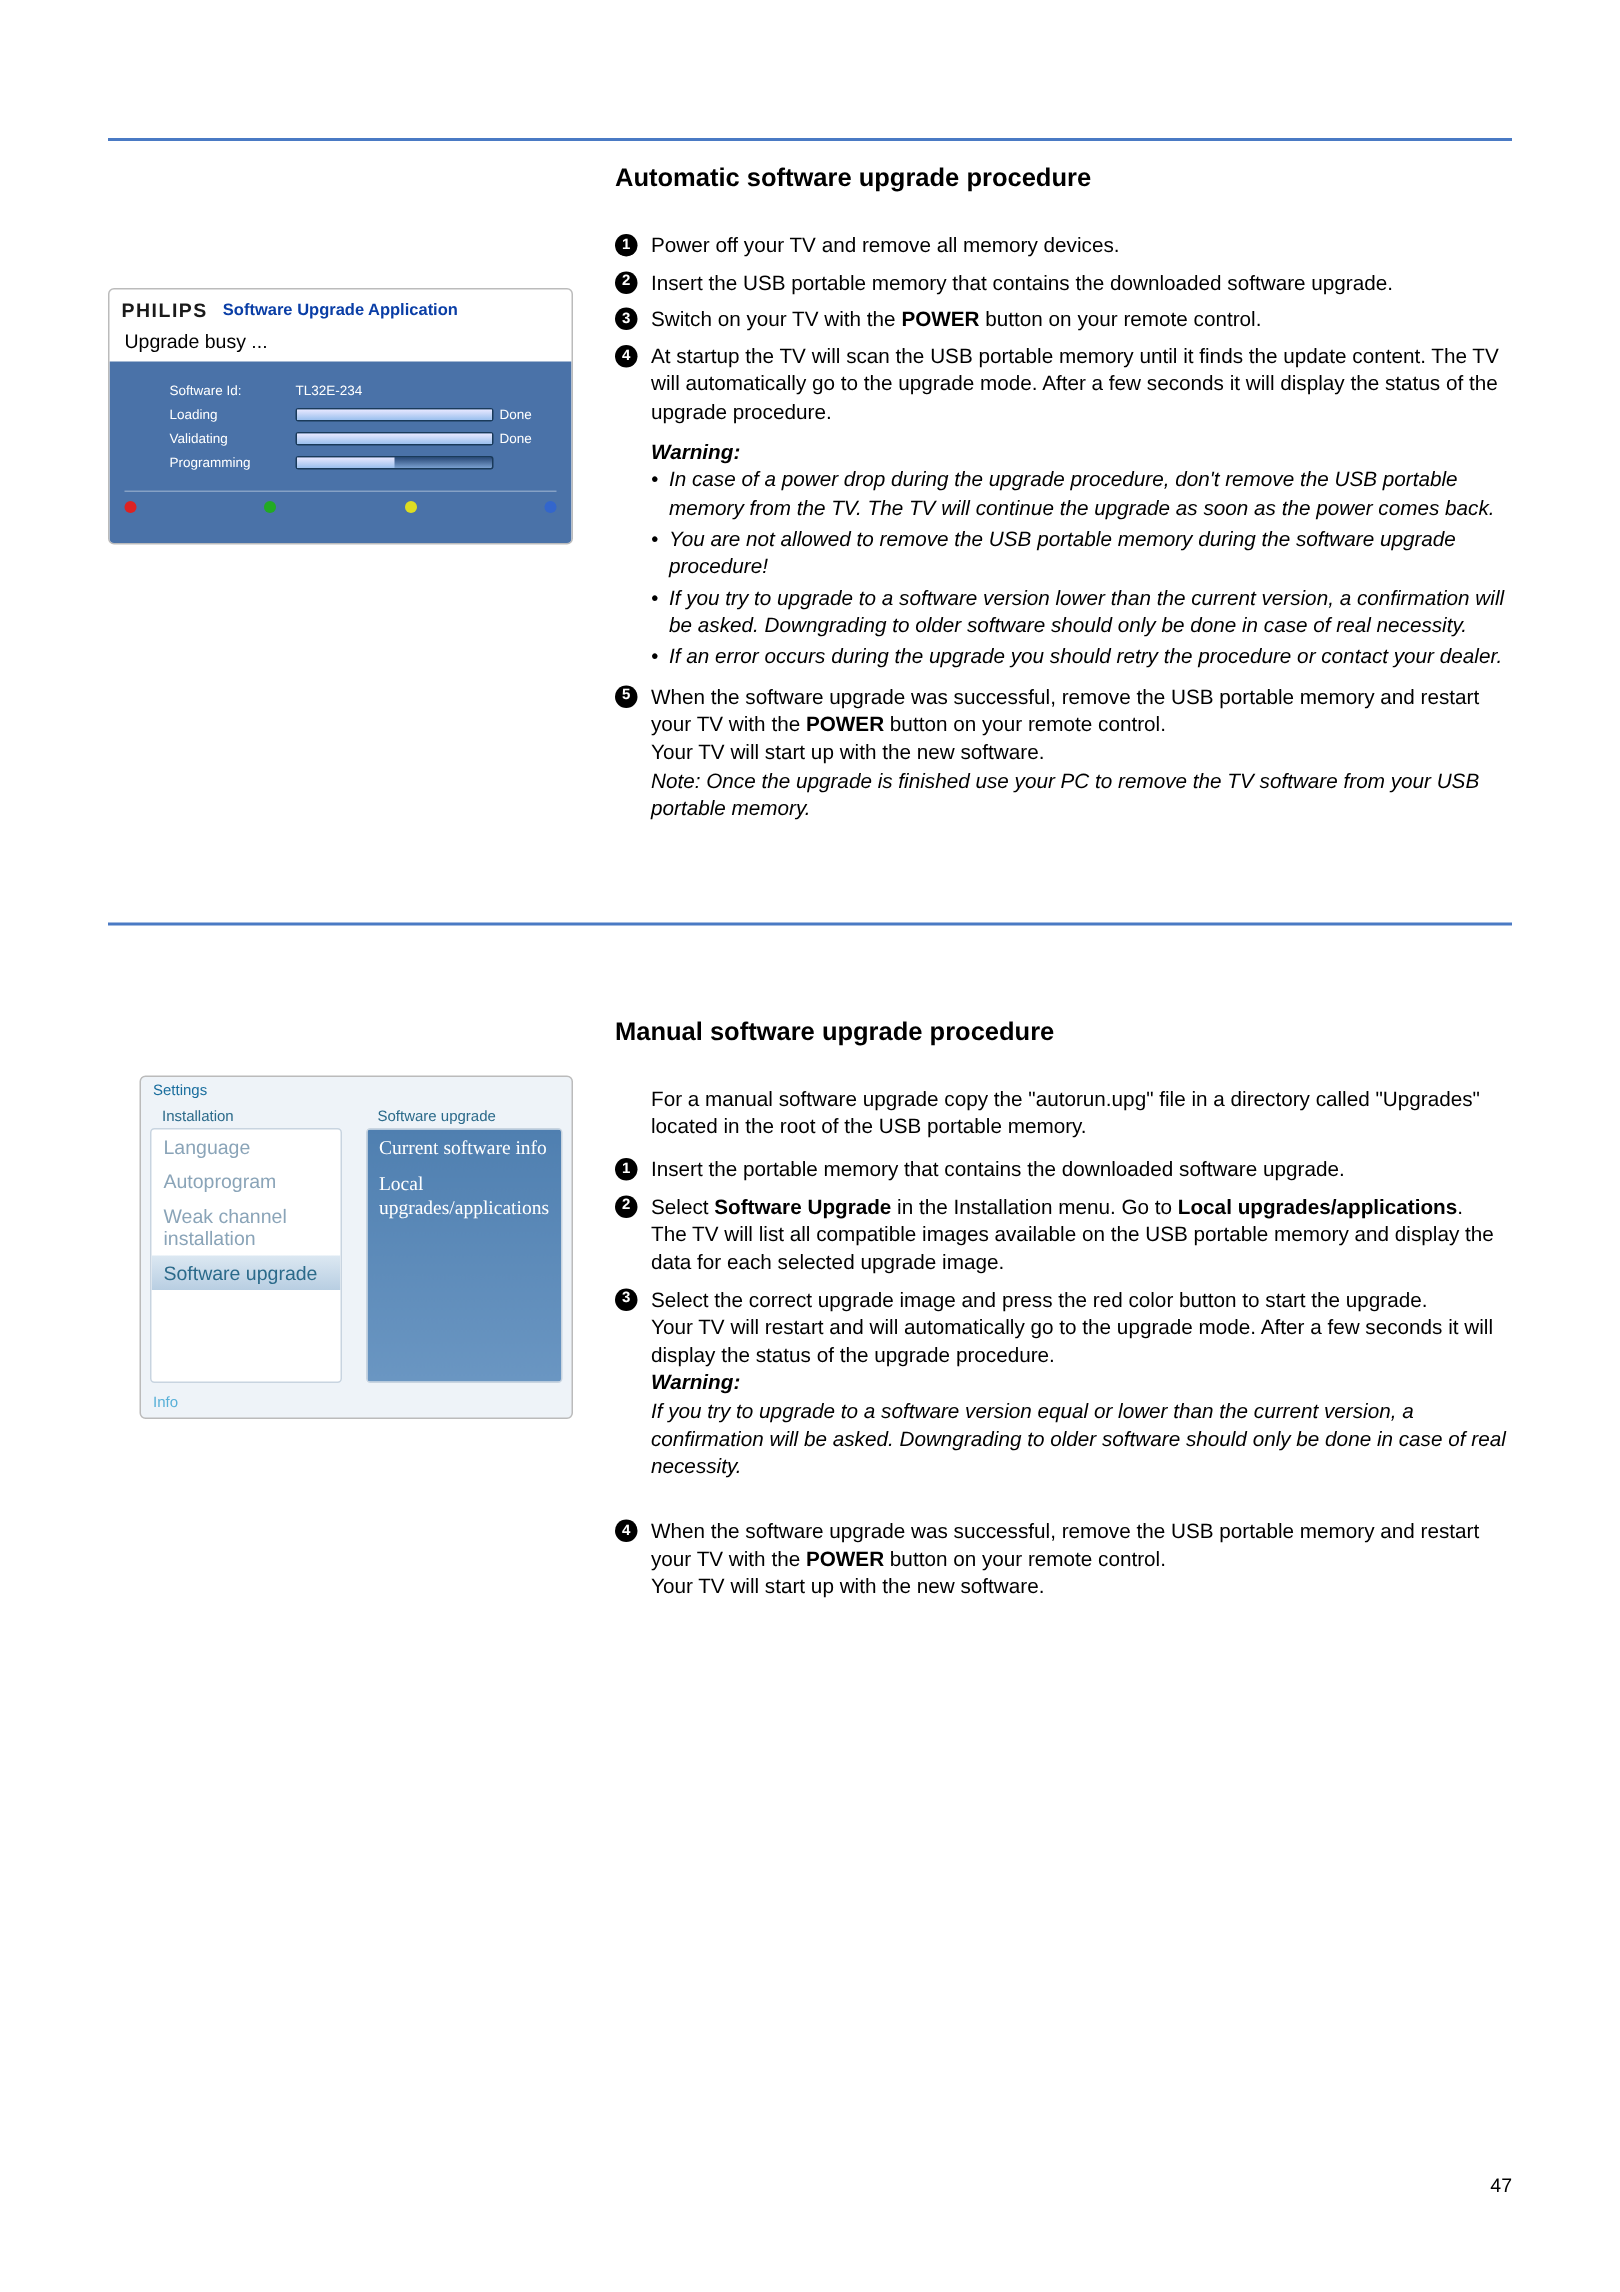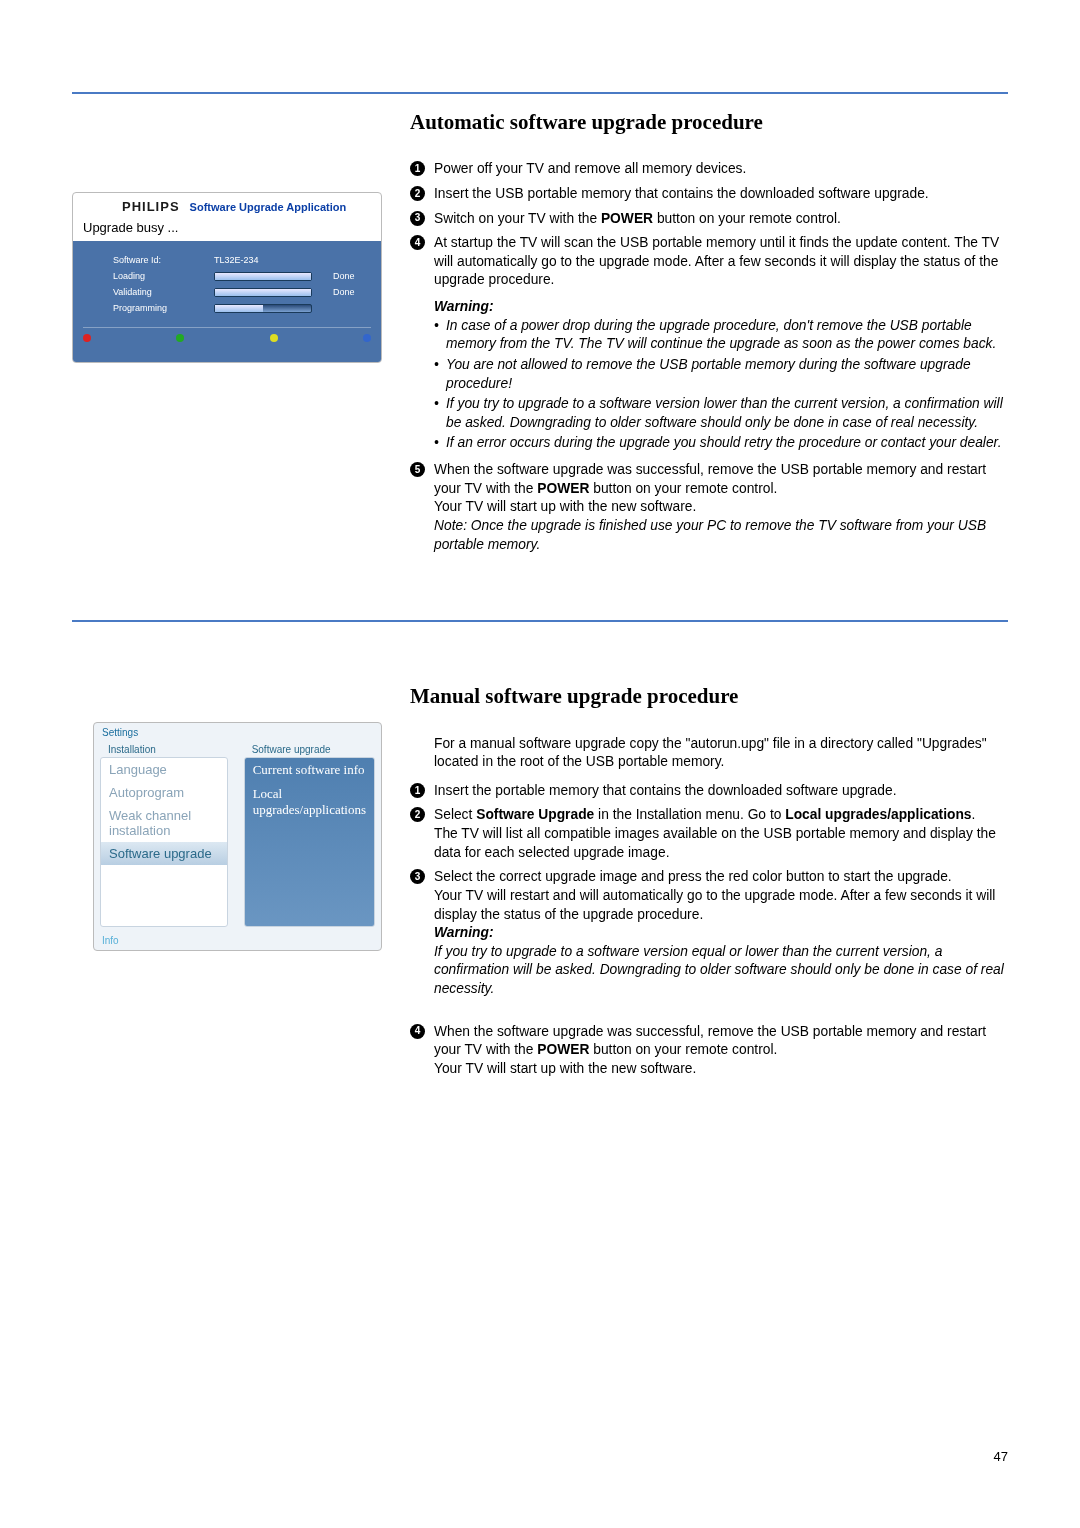--- a/index.html
+++ b/index.html
@@ -32,24 +32,23 @@
     width: 310px;
     flex-shrink: 0;
     padding-top: 84px; 
   }
   .right-col {
     flex: 1;
     font-size: 13.8px;
     line-height: 1.35;
   }
   h2 {
-    font-size: 21px;
+    font-size: 17px;
     font-weight: bold;
     margin-bottom: 24px;
-    font-family: Liberation Serif, serif;
   }
   .step-list {
     list-style: none;
     counter-reset: step;
     padding-left: 0;
   }
   .step-list > li {
     position: relative;
     padding-left: 24px;
     margin-bottom: 6px;
@@ -106,21 +105,20 @@
     align-items: center;
     gap: 10px;
     padding: 6px 8px;
   }
   .philips-logo {
     font-family: Arial, sans-serif;
     font-weight: 900;
     letter-spacing: 1px;
     font-size: 13px;
     color: #1a1a1a;
-    margin-left: 41px;
   }
   .ua-title {
     color: #0a3ea6;
     font-weight: bold;
     font-size: 11px;
   }
   .ua-sub {
     padding: 0 10px 6px 10px;
     font-size: 13px;
   }
@@ -129,21 +127,21 @@
     color: #fff;
     padding: 14px 10px 20px 10px;
     min-height: 120px;
   }
   .ua-row {
     display: grid;
     grid-template-columns: 80px 1fr 38px;
     align-items: center;
     font-size: 9px;
     margin-bottom: 6px;
-    gap: 21px;
+    gap: 4px;
     padding-left: 30px;
   }
   .ua-bar {
     height: 9px;
     background: linear-gradient(#2a4a78, #7aa0d0);
     border: 1px solid #1a3a5a;
     border-radius: 2px;
   }
   .ua-bar.half::after {
     content: ""; display: block;

